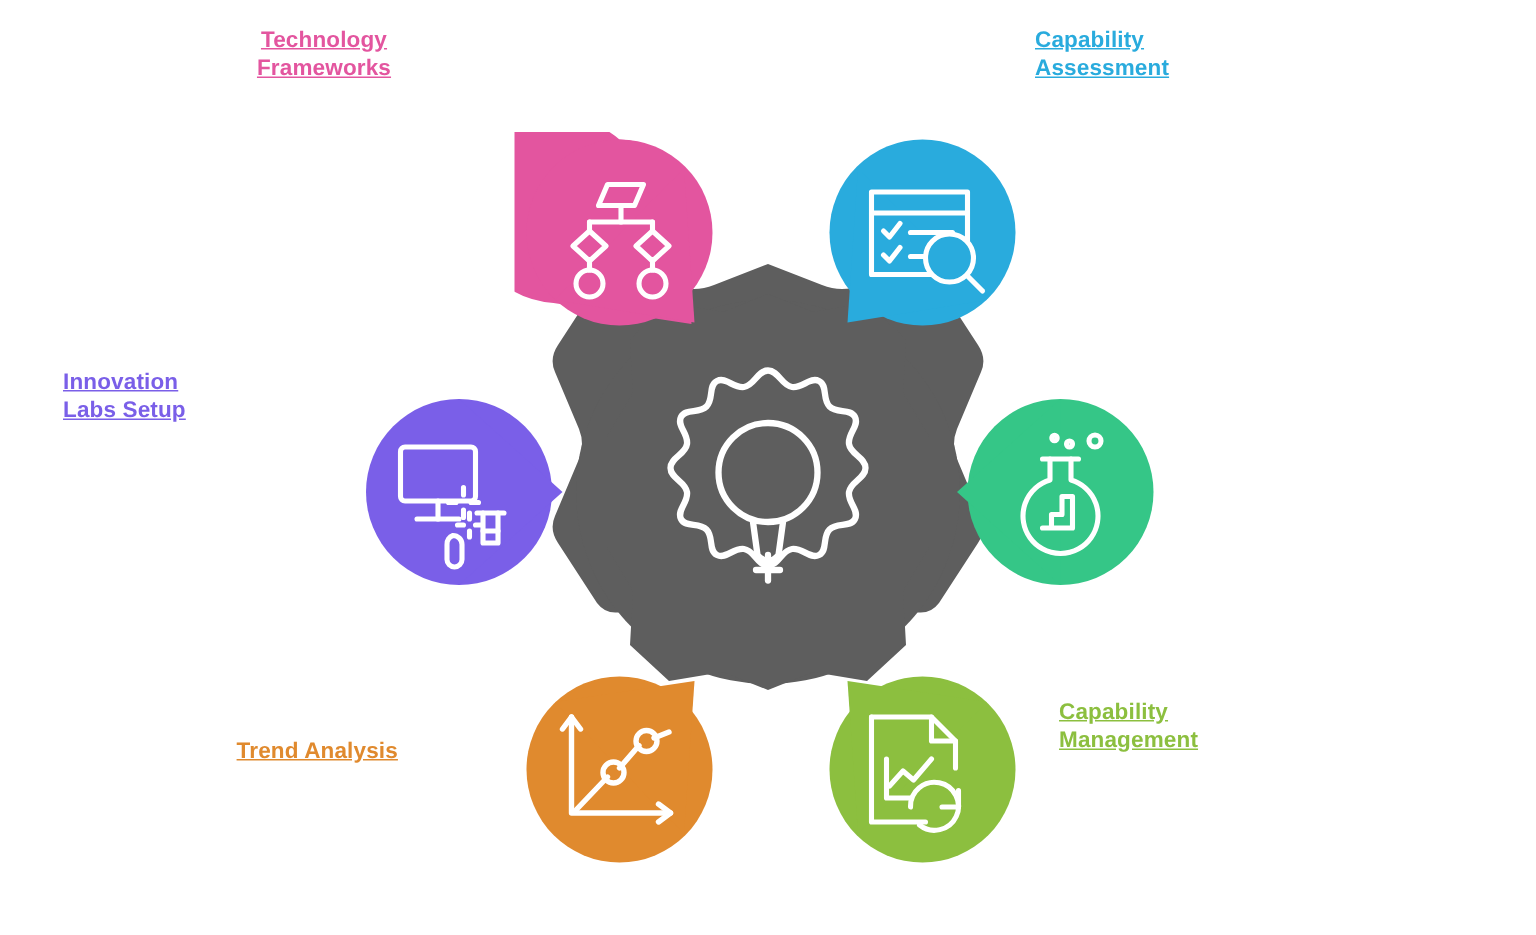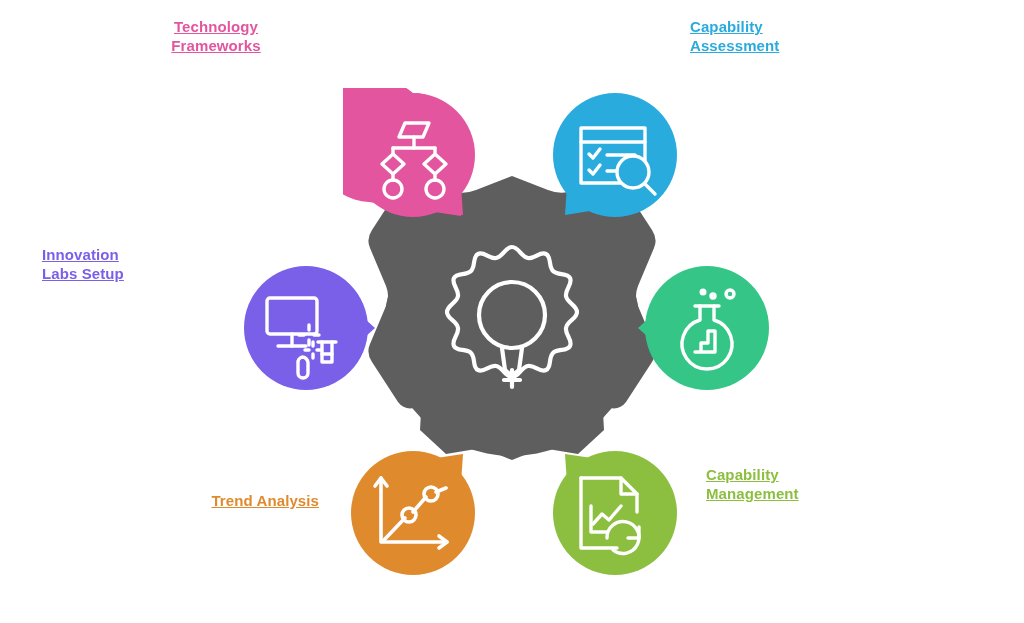--- a/index.html
+++ b/index.html
@@ -66,21 +66,21 @@
     line-height: 1.5;
     color: #ffffff;
     margin: 0;
     white-space: pre-line;
   }
 
   .lb-tech   { left: 96px;  top: 18px;  width: 240px; text-align: center; }
   .lb-cap    { left: 690px; top: 18px;  width: 250px; }
   .lb-innov  { left: 42px;  top: 246px; width: 195px; text-align: left; }
   .lb-rd     { left: 806px; top: 270px; width: 215px; text-align: left; }
-  .lb-trend  { left: 104px; top: 492px; width: 215px; text-align: right; }
+  .lb-trend  { left: 104px; top: 492px; width: 215px; text-align: center; }
   .lb-port   { left: 706px; top: 466px; width: 240px; text-align: left; }
 
   .c-pink  { color: #E3559F; }
   .c-blue  { color: #29ABDD; }
   .c-purp  { color: #7A5FE8; }
   .c-green { color: #35C687; }
   .c-orng  { color: #E08A2E; }
   .c-lime  { color: #8CBF3F; }
 </style>
 </head>

